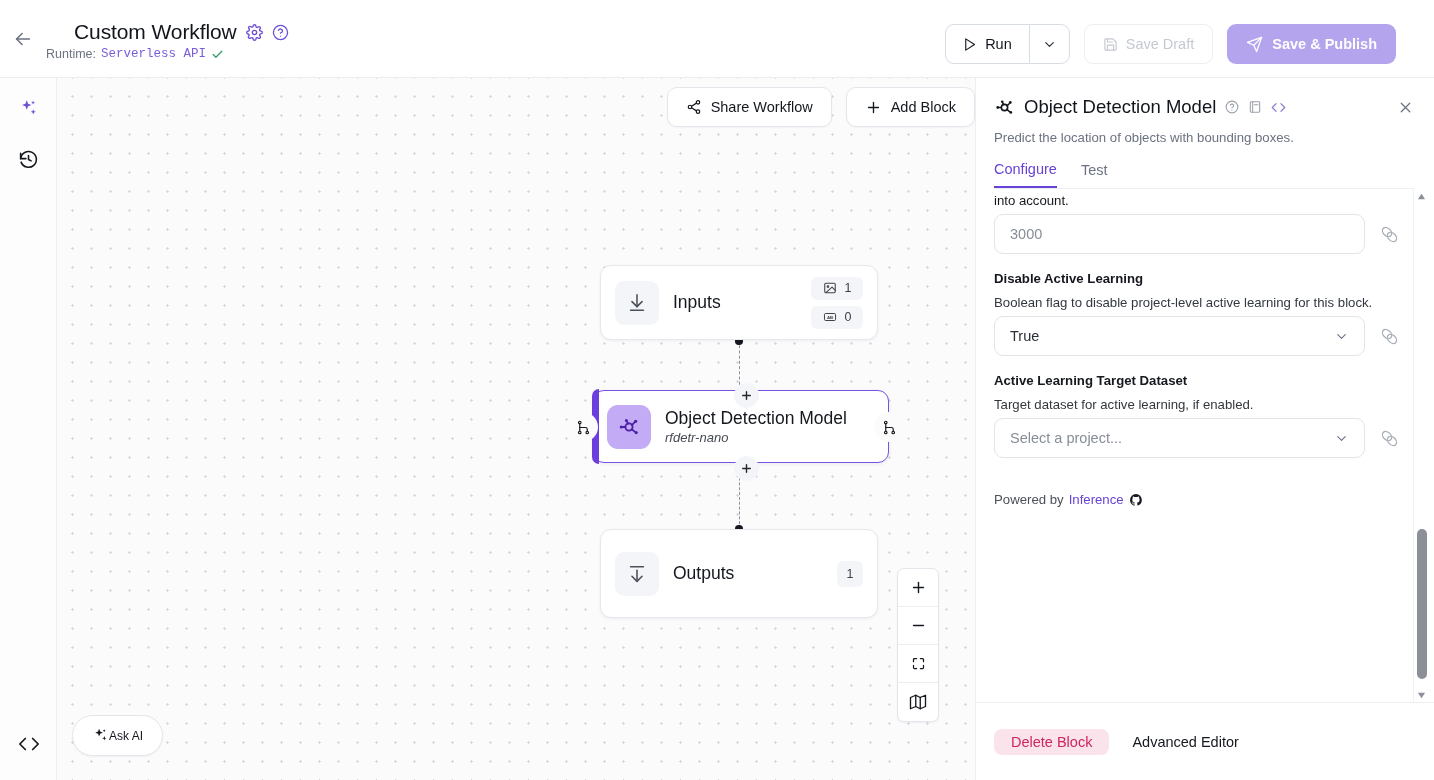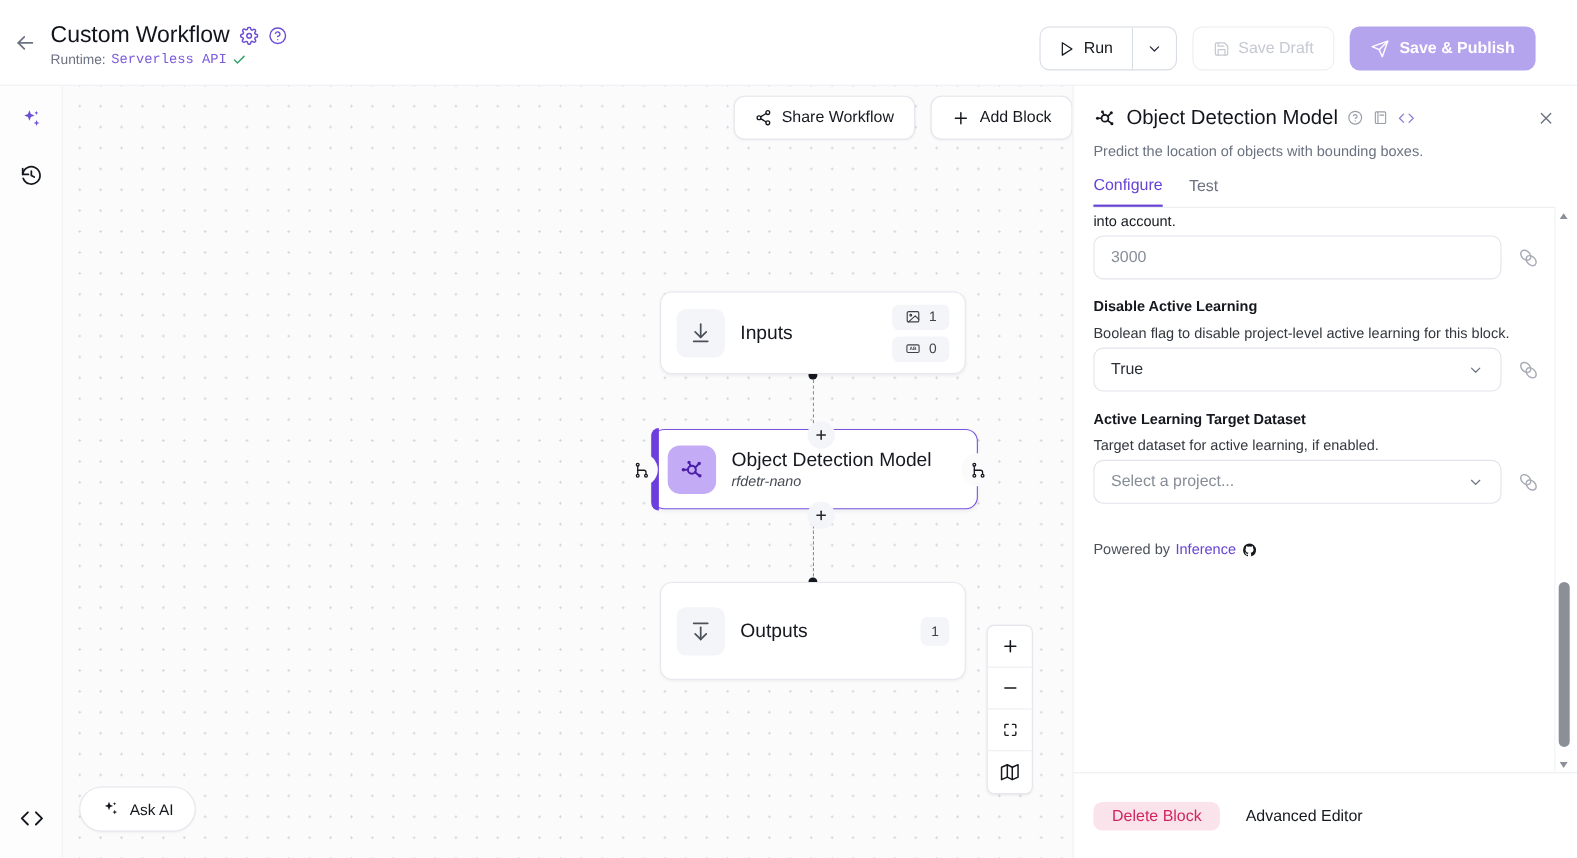--- a/index.html
+++ b/index.html
@@ -15,21 +15,21 @@
   #topbar {
     position: absolute; top: 0; left: 0; width: 1434px; height: 78px;
     background: #ffffff; border-bottom: 1px solid #eceef1;
     display: flex; align-items: center;
   }
   #back-btn {
     width: 46px; height: 78px; display: flex; align-items: center;
     justify-content: center; color: #6b7280; cursor: pointer;
   }
   #title-wrap { padding-top: 4px; }
-  #title-row { display: flex; align-items: center; gap: 9px; }
+  #title-row { display: flex; align-items: center; gap: 9px; margin-left: 28px; }
   #wf-title { font-size: 21px; font-weight: 400; color: #12161c; letter-spacing: -0.1px; }
   .hdr-ico { cursor: pointer; display: inline-flex; align-items: center; }
   #runtime-row {
     display: flex; align-items: center; gap: 5px;
     font-size: 12.5px; color: #6b7280; margin-top: 3px;
   }
   #runtime-val {
     font-family: "Liberation Mono", monospace; color: #7b5cdb; font-size: 12.5px;
   }
   #check-icon { color: #34a06b; display: inline-flex; }
@@ -161,23 +161,23 @@
     background: #fff; border: 1px solid #e4e6eb; border-radius: 7px; overflow: hidden;
     box-shadow: 0 1px 2px rgba(16,24,40,.05);
   }
   .zoom-btn {
     height: 38px; display: flex; align-items: center; justify-content: center;
     border-bottom: 1px solid #eceef1; cursor: pointer; color: #15181e;
   }
   .zoom-btn:last-child { border-bottom: none; }
   #ask-ai {
     position: absolute; left: 15px; bottom: 24px; height: 41px;
-    display: flex; align-items: center; gap: 9px; padding: 0 19px;
+    display: flex; align-items: center; padding: 0 19px;
     background: #fff; border: 1px solid #e4e6eb; border-radius: 21px;
-    font-size: 14px; color: #15181e; font-family: inherit; cursor: pointer;
+    font-size: 12px; color: #15181e; font-family: inherit; cursor: pointer;
     box-shadow: 0 1px 2px rgba(16,24,40,.05);
   }
 
   
   #panel {
     position: absolute; right: 0; top: 78px; width: 459px; height: 702px;
     background: #fff; border-left: 1px solid #eceef1;
     display: flex; flex-direction: column;
   }
   #panel-head { padding: 18px 20px 0 18px; }

